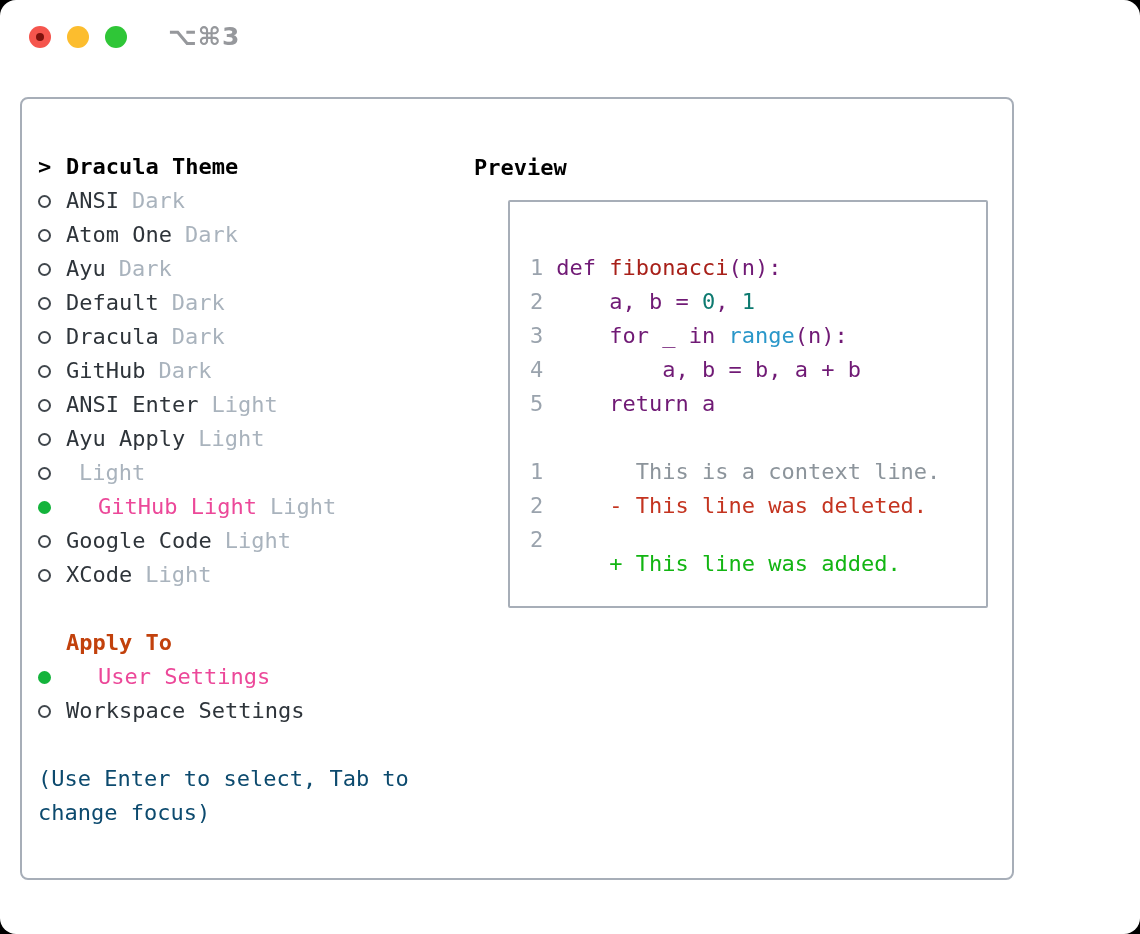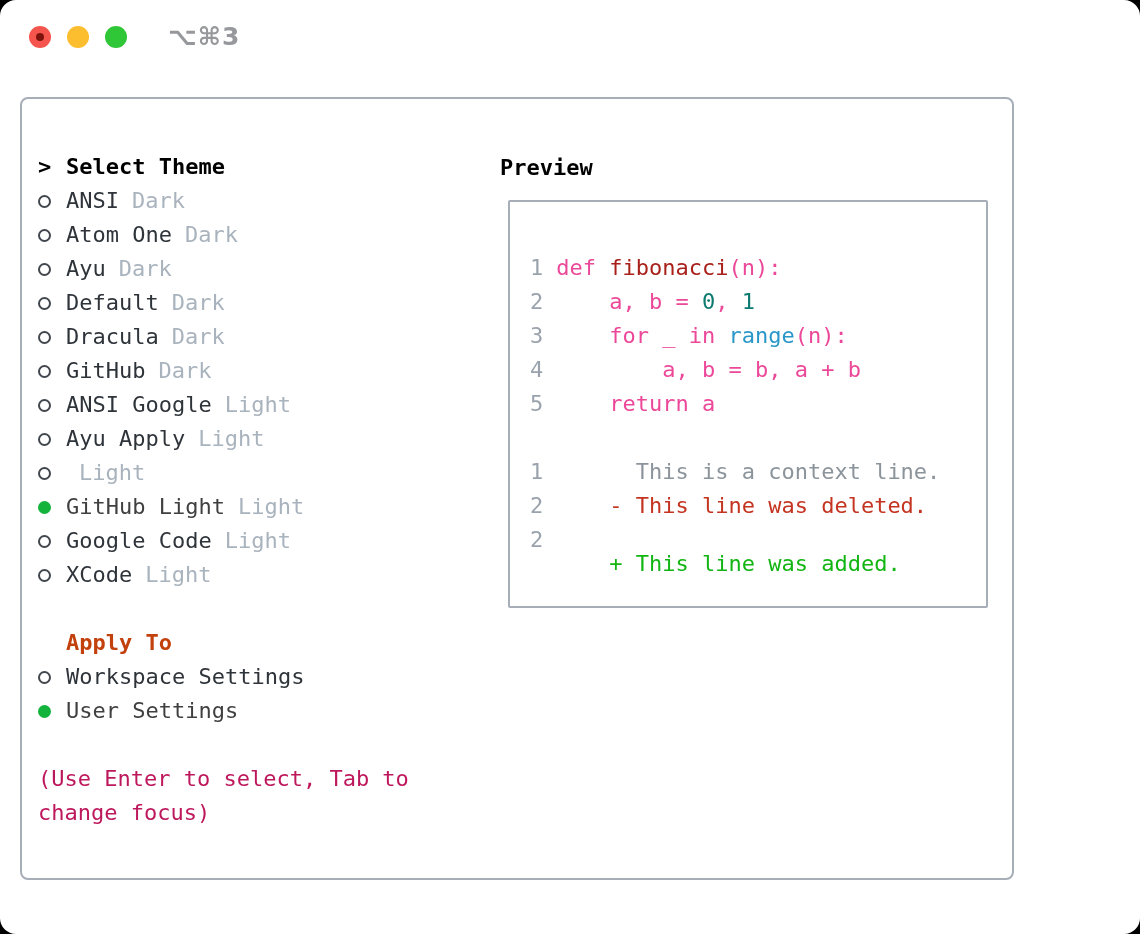--- a/index.html
+++ b/index.html
@@ -33,36 +33,36 @@
 
   
   .left-col { position:absolute; left:16px; top:51px; font-size:22px; line-height:34px; color:#2e343a; }
   .row { display:flex; align-items:center; height:34px; }
   .bullet-col { width:28px; flex:0 0 28px; display:flex; align-items:center; }
   .circle { width:13px; height:13px; border:2px solid #41474d; border-radius:50%; }
   .circle.filled { background:#14b43c; border-color:#14b43c; }
   .chev { font-weight:700; color:#000; }
   .hdr  { font-weight:700; color:#000; }
   .variant { color:#a9b3bd; margin-left:13px; }
-  .row.selected .t-name { color:#404040; }
+  .row.selected .t-name { color:#ec4899;margin-left:32px; }
   .spacer { height:34px; }
   .apply-label { color:#c2410c;font-weight:bold; }
-  .hint { width:420px; color:#be185d; }
-
-  
-  .preview-title { position:absolute; left:478px; top:51px; height:34px; display:flex; align-items:center;
+  .hint { width:420px; color:#0c4a6e; }
+
+  
+  .preview-title { position:absolute; left:452px; top:51px; height:34px; display:flex; align-items:center;
                    font-size:22px; font-weight:700; color:#000; }
   .preview-box {
     position:absolute; left:486px; top:101px; width:480px; height:408px;
     border:2px solid #a7aeb8; border-radius:2px; background:#fff;
     padding:49px 14px 0 20px; font-size:22px;
   }
   .code-line { display:flex; height:34px; line-height:34px; white-space:pre; }
   .lnum { flex:0 0 13px; margin-right:13px; color:#9aa3ad; }
-  .seg-plain    { color:#ec4899;text-align:right; }
+  .seg-plain    { color:#701a75;text-align:right; }
   .seg-function { color:#a82019; }
   .seg-number   { color:#0d7a70; }
   .seg-builtin  { color:#2a97c9; }
   .seg-context  { color:#8c949b; }
   .seg-deleted  { color:#c43420; }
   .seg-added    { color:#12b512;margin-top:24px; }
 </style>
 </head>
 <body>
 
@@ -76,21 +76,21 @@
   </div>
 
   <div class="panel">
 
     <div class="left-col">
 
       <div class="row">
         <span class="bullet-col">
             <span class="chev">&gt;</span>
           </span>
-        <span class="hdr">Select Theme</span>
+        <span class="hdr">Dracula Theme</span>
       </div>
 
       <div class="row">
         <span class="bullet-col">
             <span class="circle"></span>
           </span>
         <span class="t-name">ANSI</span>
         <span class="variant">Dark</span>
       </div>
       <div class="row">
@@ -125,21 +125,21 @@
         <span class="bullet-col">
             <span class="circle"></span>
           </span>
         <span class="t-name">GitHub</span>
         <span class="variant">Dark</span>
       </div>
       <div class="row">
         <span class="bullet-col">
             <span class="circle"></span>
           </span>
-        <span class="t-name">ANSI Google</span>
+        <span class="t-name">ANSI Enter</span>
         <span class="variant">Light</span>
       </div>
       <div class="row">
         <span class="bullet-col">
             <span class="circle"></span>
           </span>
         <span class="t-name">Ayu Apply</span>
         <span class="variant">Light</span>
       </div>
       <div class="row">
@@ -169,31 +169,31 @@
         <span class="t-name">XCode</span>
         <span class="variant">Light</span>
       </div>
 
       <div class="spacer"></div>
 
       <div class="row">
         <span class="bullet-col"></span>
         <span class="apply-label">Apply To</span>
       </div>
+      <div class="row selected">
+        <span class="bullet-col">
+            <span class="circle filled"></span>
+          </span>
+        <span class="t-name">User Settings</span>
+      </div>
       <div class="row">
         <span class="bullet-col">
             <span class="circle"></span>
           </span>
         <span class="t-name">Workspace Settings</span>
-      </div>
-      <div class="row selected">
-        <span class="bullet-col">
-            <span class="circle filled"></span>
-          </span>
-        <span class="t-name">User Settings</span>
       </div>
 
       <div class="spacer"></div>
 
       <div class="hint">(Use Enter to select, Tab to change focus)</div>
     </div>
 
     <div class="preview-title">Preview</div>
 
     <div class="preview-box">

